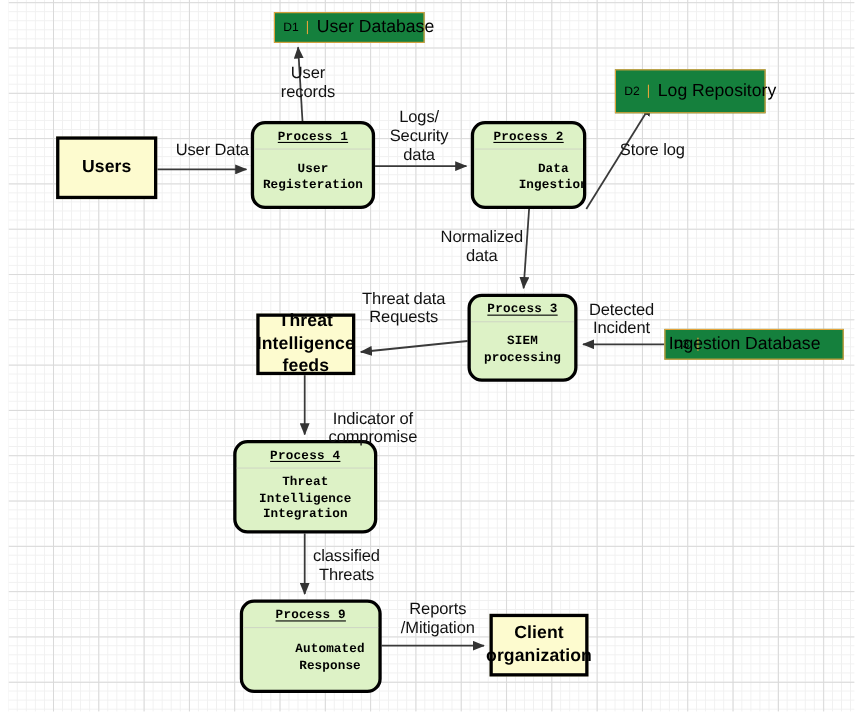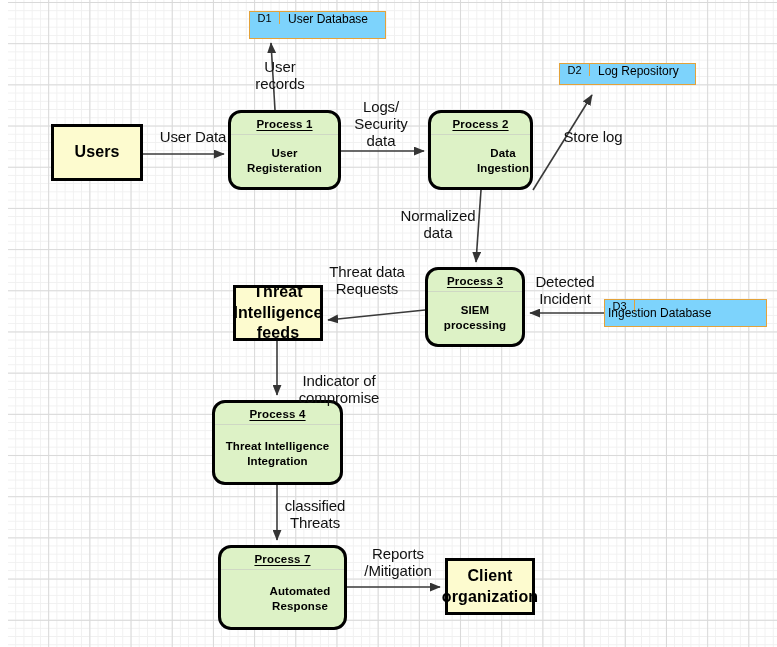--- a/index.html
+++ b/index.html
@@ -64,20 +64,21 @@
   }
 
   
   .process {
     background: #ddf2c6;
     border: 3.5px solid #000000;
     border-radius: 13px;
     flex-direction: column;
     justify-content: flex-start;
     overflow: hidden;
+    font-family: Liberation Mono, monospace;
   }
   .process .phead {
     width: 100%;
     padding-top: 5px;
     padding-bottom: 4px;
     font-size: 11.5px;
     font-weight: bold;
     color: #000000;
     text-decoration: underline;
     text-underline-offset: 2px;
@@ -95,43 +96,43 @@
     font-weight: bold;
     color: #000000;
     line-height: 1.3;
     padding: 0 3px;
     box-sizing: border-box;
     letter-spacing: 0.1px;
   }
 
   
   .datastore {
-    background: #7dd3fc;
+    background: #15803d;
     border: 1.5px solid #e3a23a;
     display: flex;
-    align-items: flex-start;
+    align-items: center;
     justify-content: flex-start;
   }
   .datastore .dsid {
     width: 30px;
     flex: 0 0 30px;
     border-right: 1.5px solid #e3a23a;
     display: flex;
     align-items: center;
     justify-content: center;
     font-size: 11px;
     color: #000000;
     box-sizing: border-box;
   }
   .datastore .dslabel {
     flex: 1;
     display: flex;
     align-items: center;
     padding-left: 8px;
-    font-size: 12px;
+    font-size: 16px;
     color: #000000;
     white-space: nowrap;
     box-sizing: border-box;
   }
   
   .datastore.overlap .dslabel {
     position: absolute;
     left: 3px;
     top: 0;
     height: 100%;
@@ -221,30 +222,30 @@
     <div class="pbody" style="white-space: pre-line;">SIEM processing</div>
   </div>
 
   <div class="node process" style="left:212px; top:400px; width:131px; height:85px;">
     <div class="phead">Process 4</div>
     <div class="pbody" style="white-space: pre-line;">Threat Intelligence
 Integration</div>
   </div>
 
   <div class="node process" style="left:218px; top:545px; width:129px; height:85px;">
-    <div class="phead">Process 7</div>
+    <div class="phead">Process 9</div>
     <div class="pbody" style="white-space: pre-line; padding-left: 38px;">Automated Response</div>
   </div>
 
   <div class="node datastore" style="left:249px; top:11px; width:137px; height:28px;">
     <div class="dsid">D1</div>
     <div class="dslabel">User Database</div>
   </div>
 
-  <div class="node datastore" style="left:559px; top:63px; width:137px; height:22px;">
+  <div class="node datastore" style="left:559px; top:63px; width:137px; height:40px;">
     <div class="dsid">D2</div>
     <div class="dslabel">Log Repository</div>
   </div>
 
   <div class="node datastore overlap" style="left:604px; top:299px; width:163px; height:28px; position:absolute;">
     <div class="dsid">D3</div>
     <div class="dslabel">Ingestion Database</div>
   </div>
 
   <div class="flowlabel" style="left:148px; top:129px; width:90px;">User Data</div>

